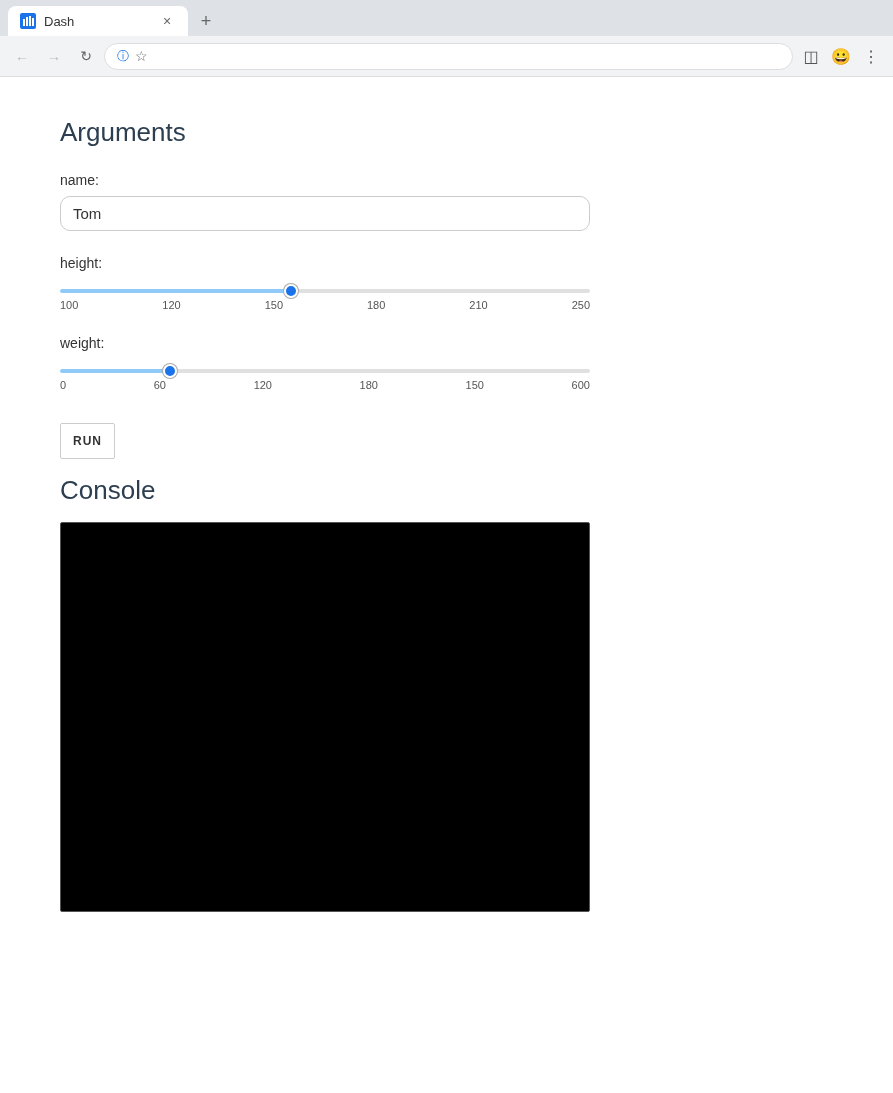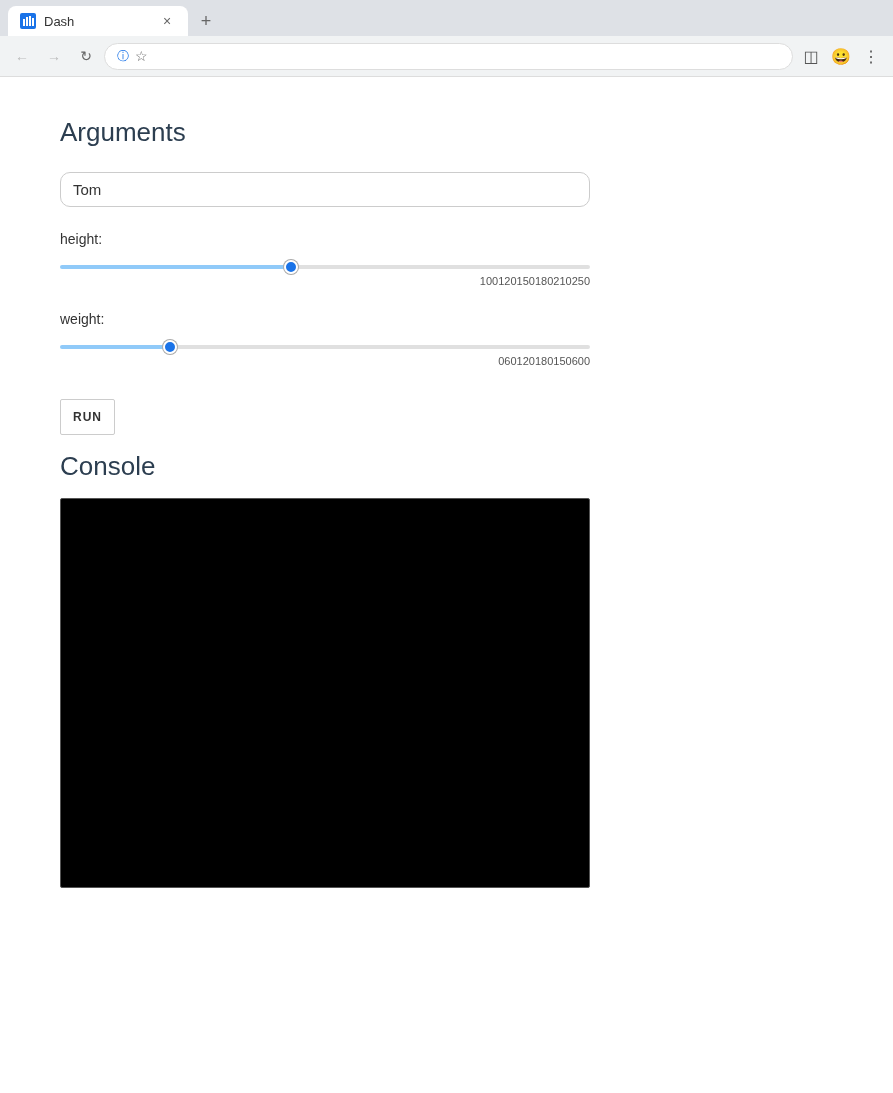--- a/index.html
+++ b/index.html
@@ -223,21 +223,21 @@
       background: linear-gradient(to right, #90caf9 0%, #90caf9 42%, #e0e0e0 42%, #e0e0e0 100%);
     }
 
     
     #weight-slider {
       background: linear-gradient(to right, #90caf9 0%, #90caf9 20%, #e0e0e0 20%, #e0e0e0 100%);
     }
 
     .slider-ticks {
       display: flex;
-      justify-content: flex-end;
+      justify-content: space-between;
       font-size: 11px;
       color: #555;
       margin-top: 2px;
     }
 
     
     .run-button {
       border: 1px solid #ccc;
       background: #fff;
       padding: 10px 12px;
@@ -325,20 +325,21 @@
   </div>
 </div>
 
 <div class="page-content">
 
   
   <h1 class="section-title">Arguments</h1>
 
   
   <div class="form-group">
+    <label class="form-label">name:</label>
     <input type="text" class="text-input" id="name-input" value="Tom" style="">
   </div>
 
   
   <div class="form-group">
     <label class="form-label">height:</label>
     <div class="slider-container">
       <input type="range" id="height-slider" class="range-slider" min="100" max="250" value="165" style="background: linear-gradient(to right, rgb(144, 202, 249) 0%, rgb(144, 202, 249) 43.3333%, rgb(224, 224, 224) 43.3333%, rgb(224, 224, 224) 100%);">
       <div class="slider-ticks">
         <span>100</span>

